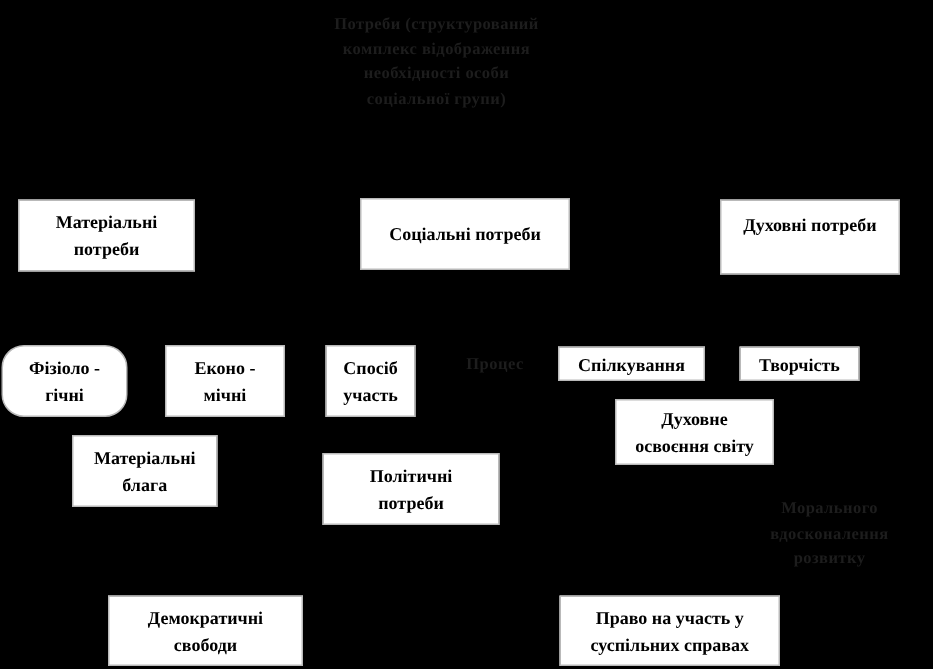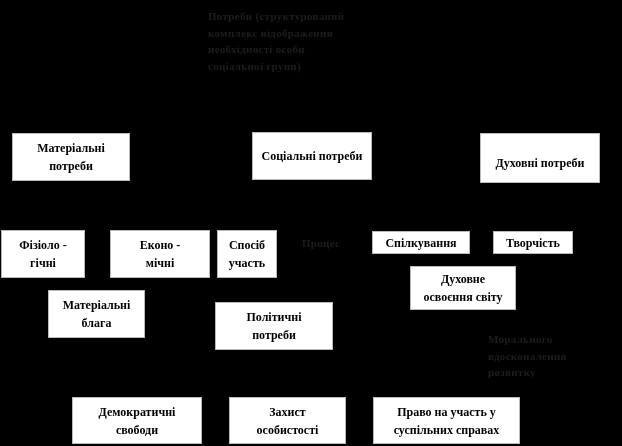--- a/index.html
+++ b/index.html
@@ -18,27 +18,28 @@
     font-weight:bold;
     font-size:12px;
     line-height:1.5;
     display:flex;
     align-items:center;
     justify-content:center;
     text-align:center;
     white-space:pre-line;
     box-sizing:border-box;
   }
-  .node.top-align{align-items:flex-start;padding-top:20px;}
+  .node.top-align{align-items:flex-start;padding-top:7px;}
   .watermark{
     position:absolute;
     color:#1d1d1d;          
     font-weight:bold;
     font-size:11px;
     line-height:1.5;
+    text-align:center;
     white-space:pre-line;
     letter-spacing:0.3px;
     filter:blur(0.4px);
   }
 </style>
 </head>
 <body>
 
 <div id="stage">
 
@@ -49,28 +50,28 @@
 
   <div class="watermark" style="left:302px;top:235px;width:56px;">Процес</div>
 
   <div class="watermark" style="left:488px;top:331px;width:130px;">Морального
 вдосконалення
 розвитку</div>
 
   <div class="node" style="left:12px;top:133px;width:118px;height:48px;">Матеріальні
 потреби</div>
 
-  <div class="node" style="left:240px;top:132px;width:120px;height:48px;margin-left:12px;">Соціальні  потреби</div>
+  <div class="node" style="left:240px;top:132px;width:140px;height:48px;">Соціальні  потреби</div>
 
   <div class="node top-align" style="left:480px;top:133px;width:120px;height:50px;">Духовні  потреби</div>
 
-  <div class="node" style="left:1px;top:230px;width:84px;height:48px;">Фізіоло -
+  <div class="node" style="left:1px;top:230px;width:84px;height:48px;border-radius:15px;">Фізіоло -
 гічні</div>
 
-  <div class="node" style="left:110px;top:230px;width:100px;height:48px;">Еконо -
+  <div class="node" style="left:110px;top:230px;width:80px;height:48px;">Еконо -
 мічні</div>
 
   <div class="node" style="left:217px;top:230px;width:60px;height:48px;">Спосіб
 участь</div>
 
   <div class="node" style="left:372px;top:231px;width:98px;height:23px;">Спілкування</div>
 
   <div class="node" style="left:410px;top:266px;width:106px;height:44px;">Духовне
 освоєння світу</div>
 
@@ -78,19 +79,17 @@
 
   <div class="node" style="left:48px;top:290px;width:97px;height:48px;">Матеріальні
 блага</div>
 
   <div class="node" style="left:215px;top:302px;width:118px;height:48px;">Політичні
 потреби</div>
 
   <div class="node" style="left:72px;top:397px;width:130px;height:47px;">Демократичні
 свободи</div>
 
-  <div class="node" style="left:229px;top:397px;width:117px;height:47px;">Захист
-особистості</div>
 
   <div class="node" style="left:373px;top:397px;width:147px;height:47px;">Право на участь у
 суспільних  справах</div>
 
 </div>
 
 </body></html>

